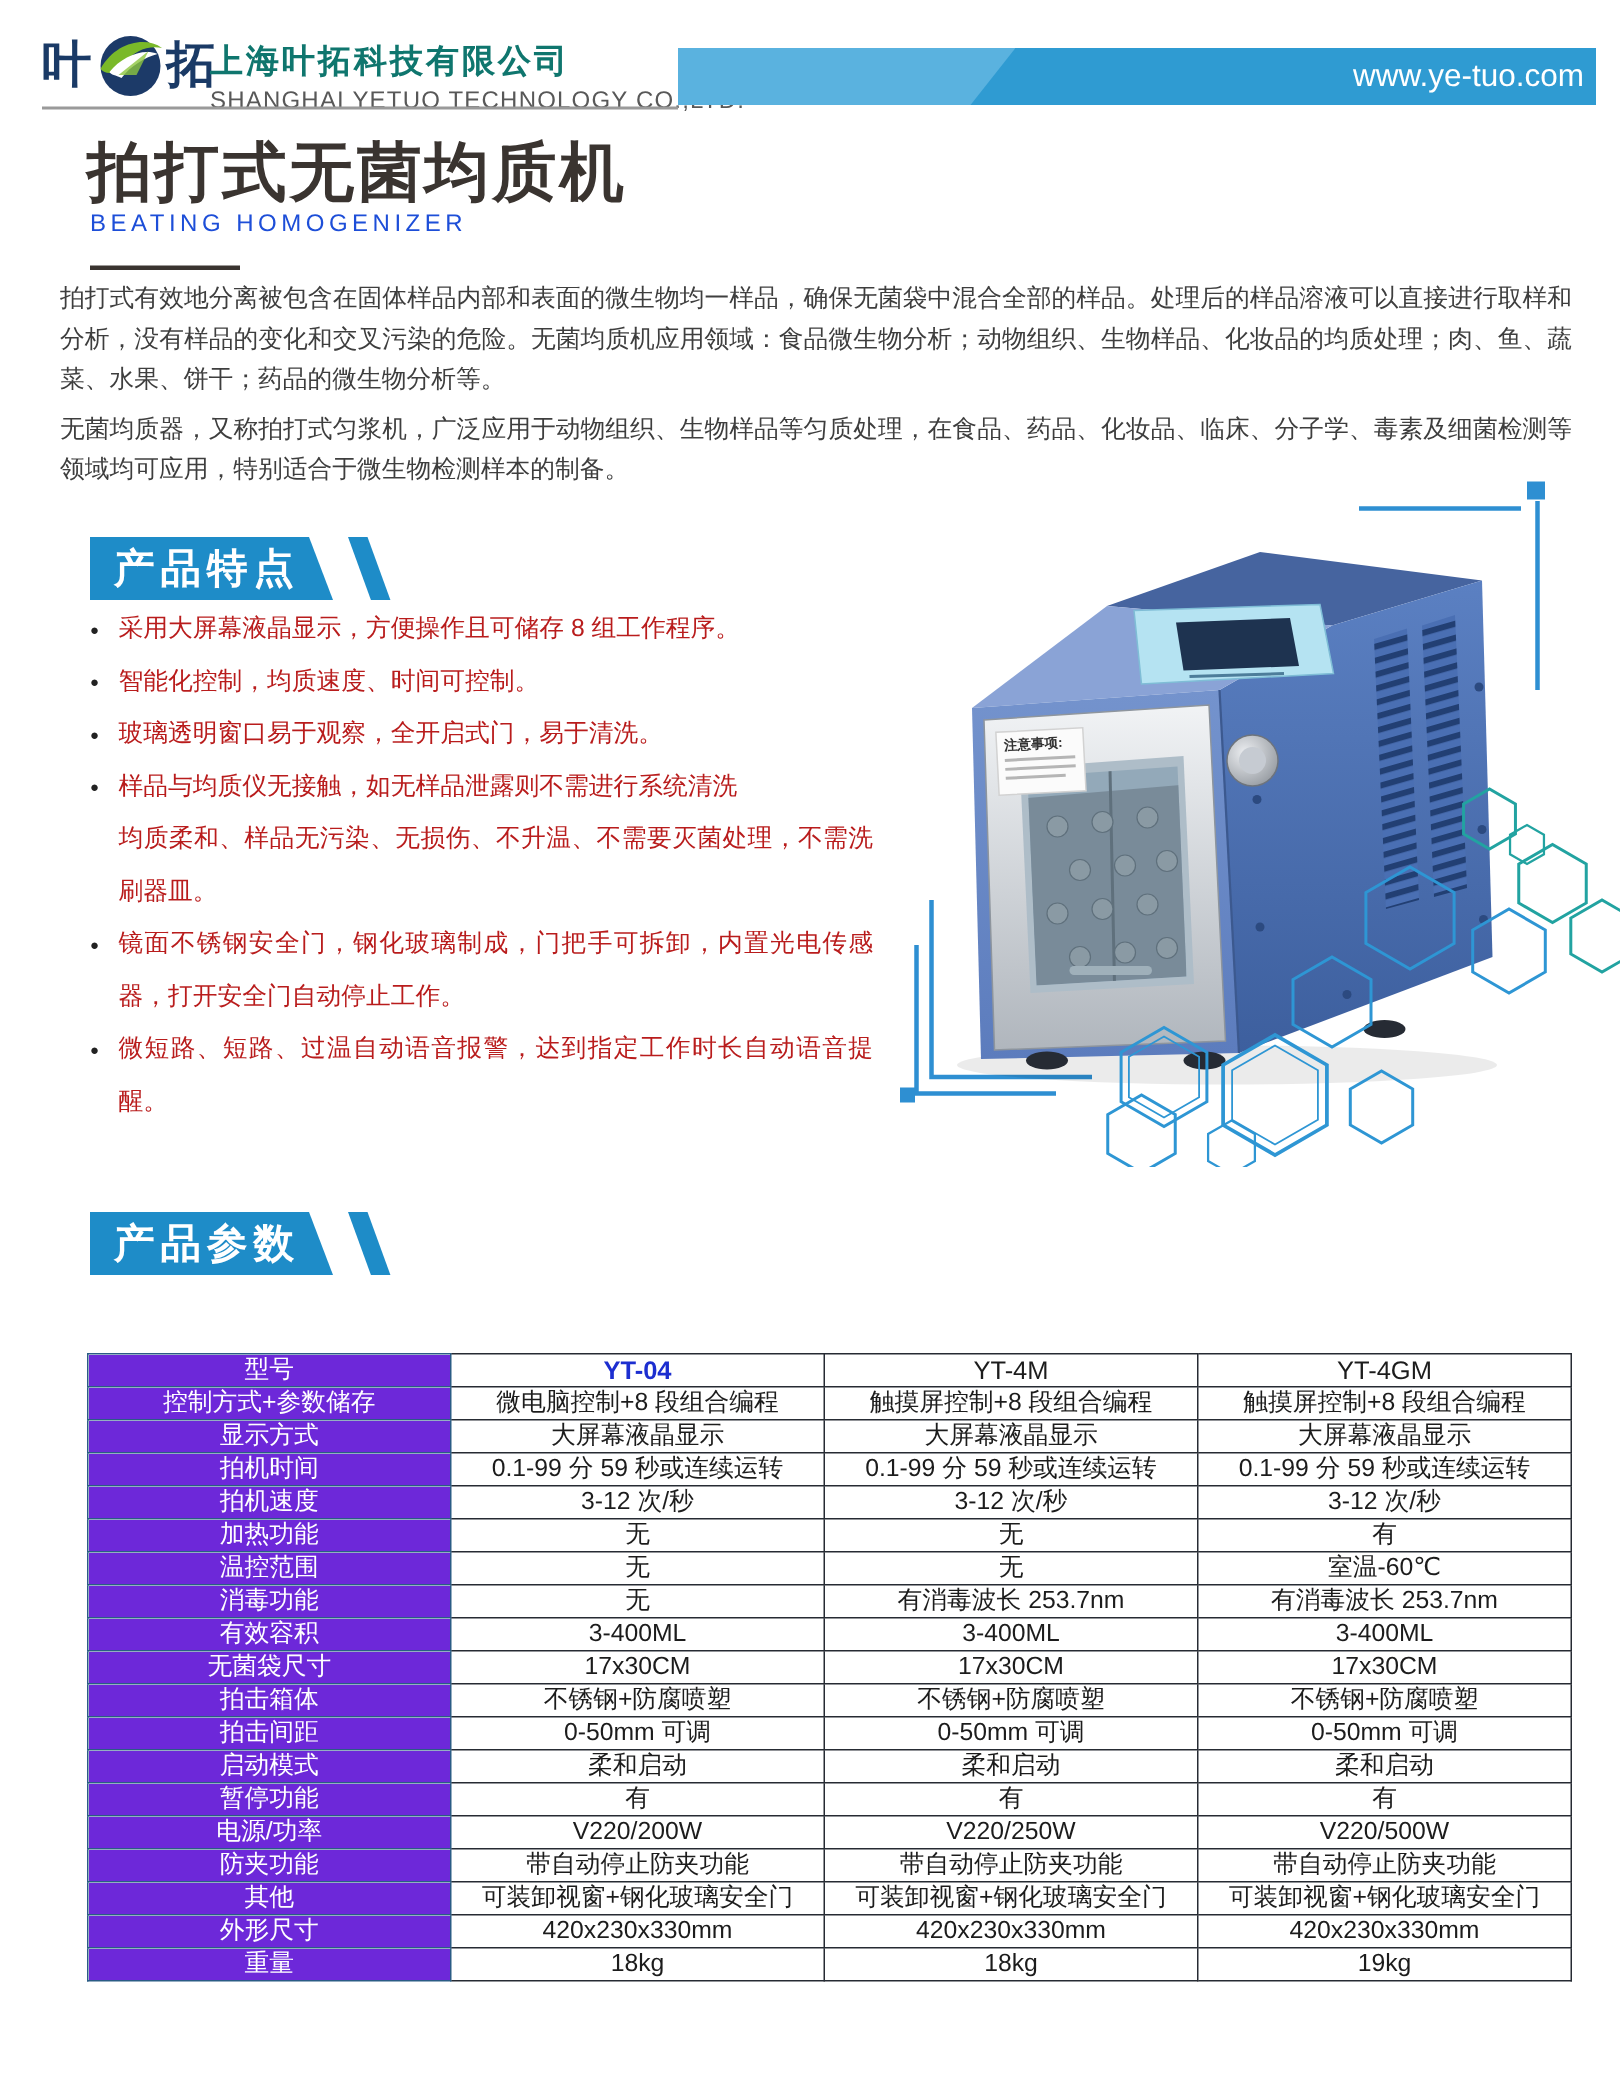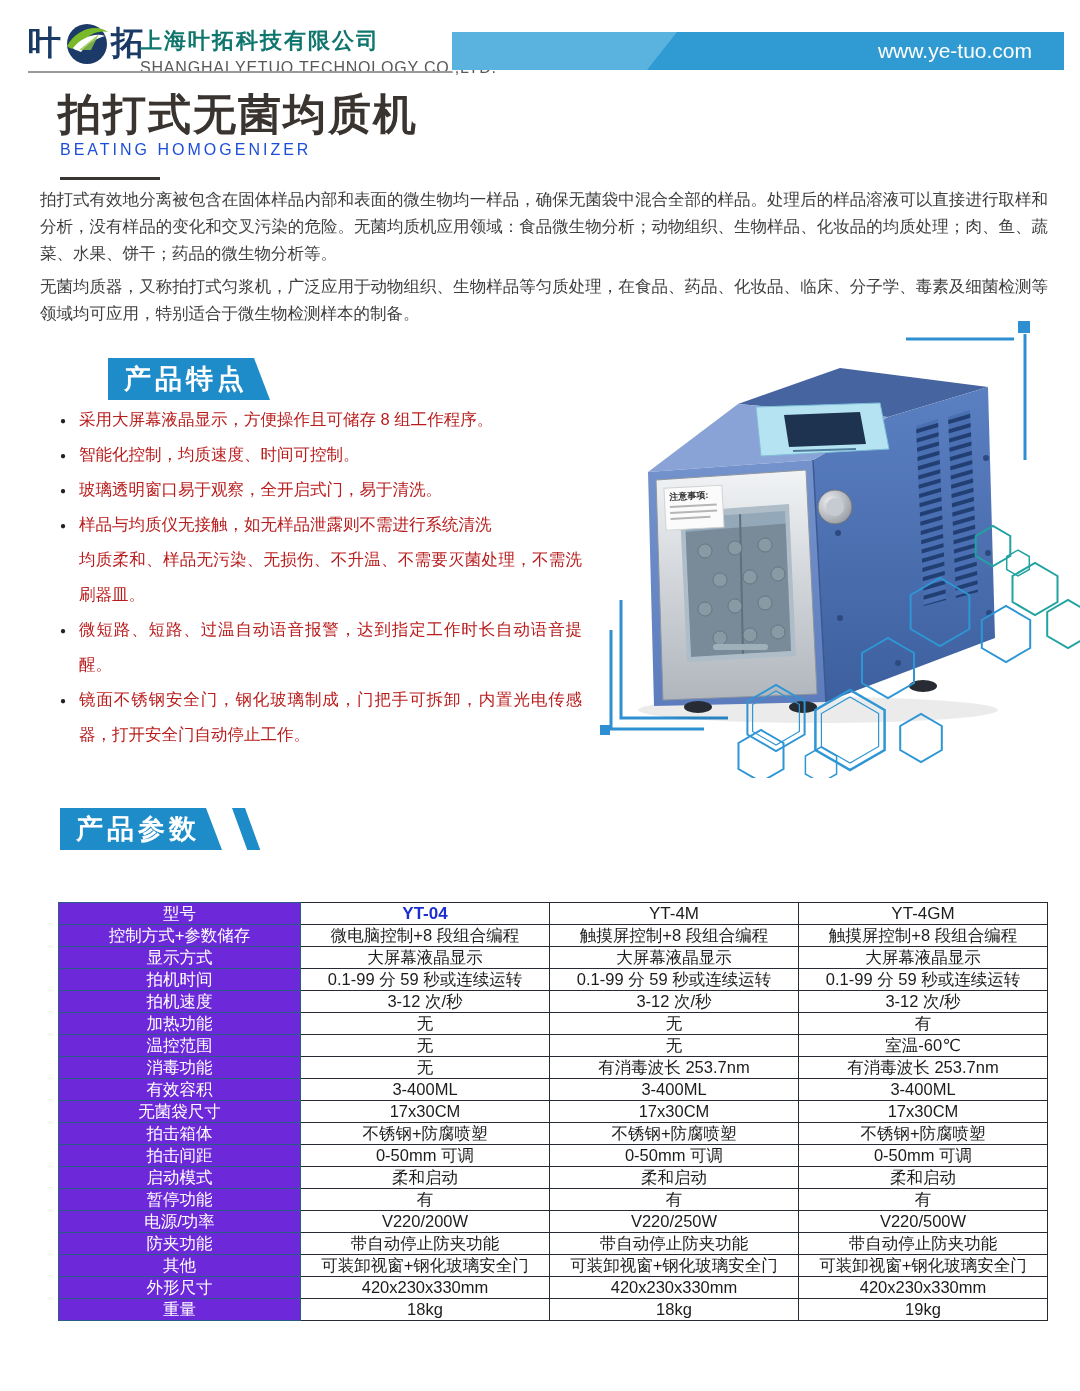--- a/index.html
+++ b/index.html
@@ -10,39 +10,39 @@
   .logo-row{position:absolute;left:28px;top:20px;display:flex;align-items:center;}
   .logo-char{font-size:33px;font-weight:bold;color:#1a3a66;line-height:46px;}
   .logo-icon{width:46px;height:46px;margin:0 2px;}
   .company{position:absolute;left:140px;top:26px;}
   .company-cn{font-size:22px;font-weight:bold;color:#0f766e;letter-spacing:2px;}
   .company-en{font-size:16px;color:#585858;letter-spacing:0.8px;margin-top:3px;}
   .header-rule{position:absolute;left:28px;top:71px;width:424px;height:2px;background:#9a9a9a;}
   .banner{position:absolute;left:452px;top:32px;width:612px;height:38px;background:#2f9bd2;}
   .banner-light{position:absolute;left:0;top:0;width:225px;height:38px;background:#5ab2df;
     clip-path:polygon(0 0,100% 0,calc(100% - 30px) 100%,0 100%);}
-  .banner-text{position:absolute;right:32px;top:0;line-height:38px;color:#fff;font-size:21px;}
+  .banner-text{position:absolute;right:8px;top:0;line-height:38px;color:#fff;font-size:21px;}
 
   
   .title-cn{position:absolute;left:58px;top:86px;font-size:43px;font-weight:bold;color:#3a3430;letter-spacing:2px;}
   .title-en{position:absolute;left:60px;top:141px;font-size:16px;color:#1d4ed8;letter-spacing:3px;}
   .title-rule{position:absolute;left:60px;top:177px;width:100px;height:3px;background:#3a3430;}
 
   
   .intro{position:absolute;left:40px;top:186px;width:1008px;font-size:16.5px;color:#3e3e3e;
     line-height:27px;text-align:justify;}
   .intro p{margin:0 0 6px 0;}
 
   
   .sec-head{position:absolute;left:60px;height:42px;background:#1e8cc8;color:#fff;
     font-size:27px;font-weight:bold;letter-spacing:4px;line-height:42px;
     padding:0 22px 0 16px;clip-path:polygon(0 0,calc(100% - 16px) 0,100% 100%,0 100%);}
   .sec-stripe{position:absolute;width:13px;height:42px;background:#1e8cc8;
     transform:skewX(20deg);transform-origin:top left;}
-  .head-features{top:358px;margin-left:48px;} .stripe-features{left:232px;top:358px;}
+  .head-features{top:358px;} .stripe-features{left:232px;top:358px;}
   .head-params{top:808px;}  .stripe-params{left:232px;top:808px;}
 
   
   .features{position:absolute;left:60px;top:402px;width:522px;margin:0;padding:0;list-style:none;}
   .features li{position:relative;padding-left:19px;font-size:16.5px;line-height:35px;color:#b91c1c;
     text-align:justify;white-space:pre-wrap;}
   .features li::before{content:"●";position:absolute;left:0;top:1px;font-size:10px;color:#222;}
 
   
   .figure{position:absolute;left:588px;top:308px;width:492px;height:470px;}
@@ -94,22 +94,22 @@
   </div>
 
   <div class="sec-head head-features">产品特点</div>
   <div class="sec-stripe stripe-features"></div>
   <ul class="features">
       <li>采用大屏幕液晶显示，方便操作且可储存 8 组工作程序。</li>
       <li>智能化控制，均质速度、时间可控制。</li>
       <li>玻璃透明窗口易于观察，全开启式门，易于清洗。</li>
       <li>样品与均质仪无接触，如无样品泄露则不需进行系统清洗
 均质柔和、样品无污染、无损伤、不升温、不需要灭菌处理，不需洗刷器皿。</li>
+      <li>镜面不锈钢安全门，钢化玻璃制成，门把手可拆卸，内置光电传感器，打开安全门自动停止工作。</li>
       <li>微短路、短路、过温自动语音报警，达到指定工作时长自动语音提醒。</li>
-      <li>镜面不锈钢安全门，钢化玻璃制成，门把手可拆卸，内置光电传感器，打开安全门自动停止工作。</li>
     </ul>
 
   <div class="figure">
     <svg viewBox="0 0 492 470" width="492" height="470">
       <defs>
         <linearGradient id="gSide" x1="0" y1="0" x2="0" y2="1">
           <stop offset="0" stop-color="#5b80c2"></stop>
             <stop offset="1" stop-color="#3d5f9e"></stop>
         </linearGradient>
         <linearGradient id="gFront" x1="0" y1="0" x2="0" y2="1">

